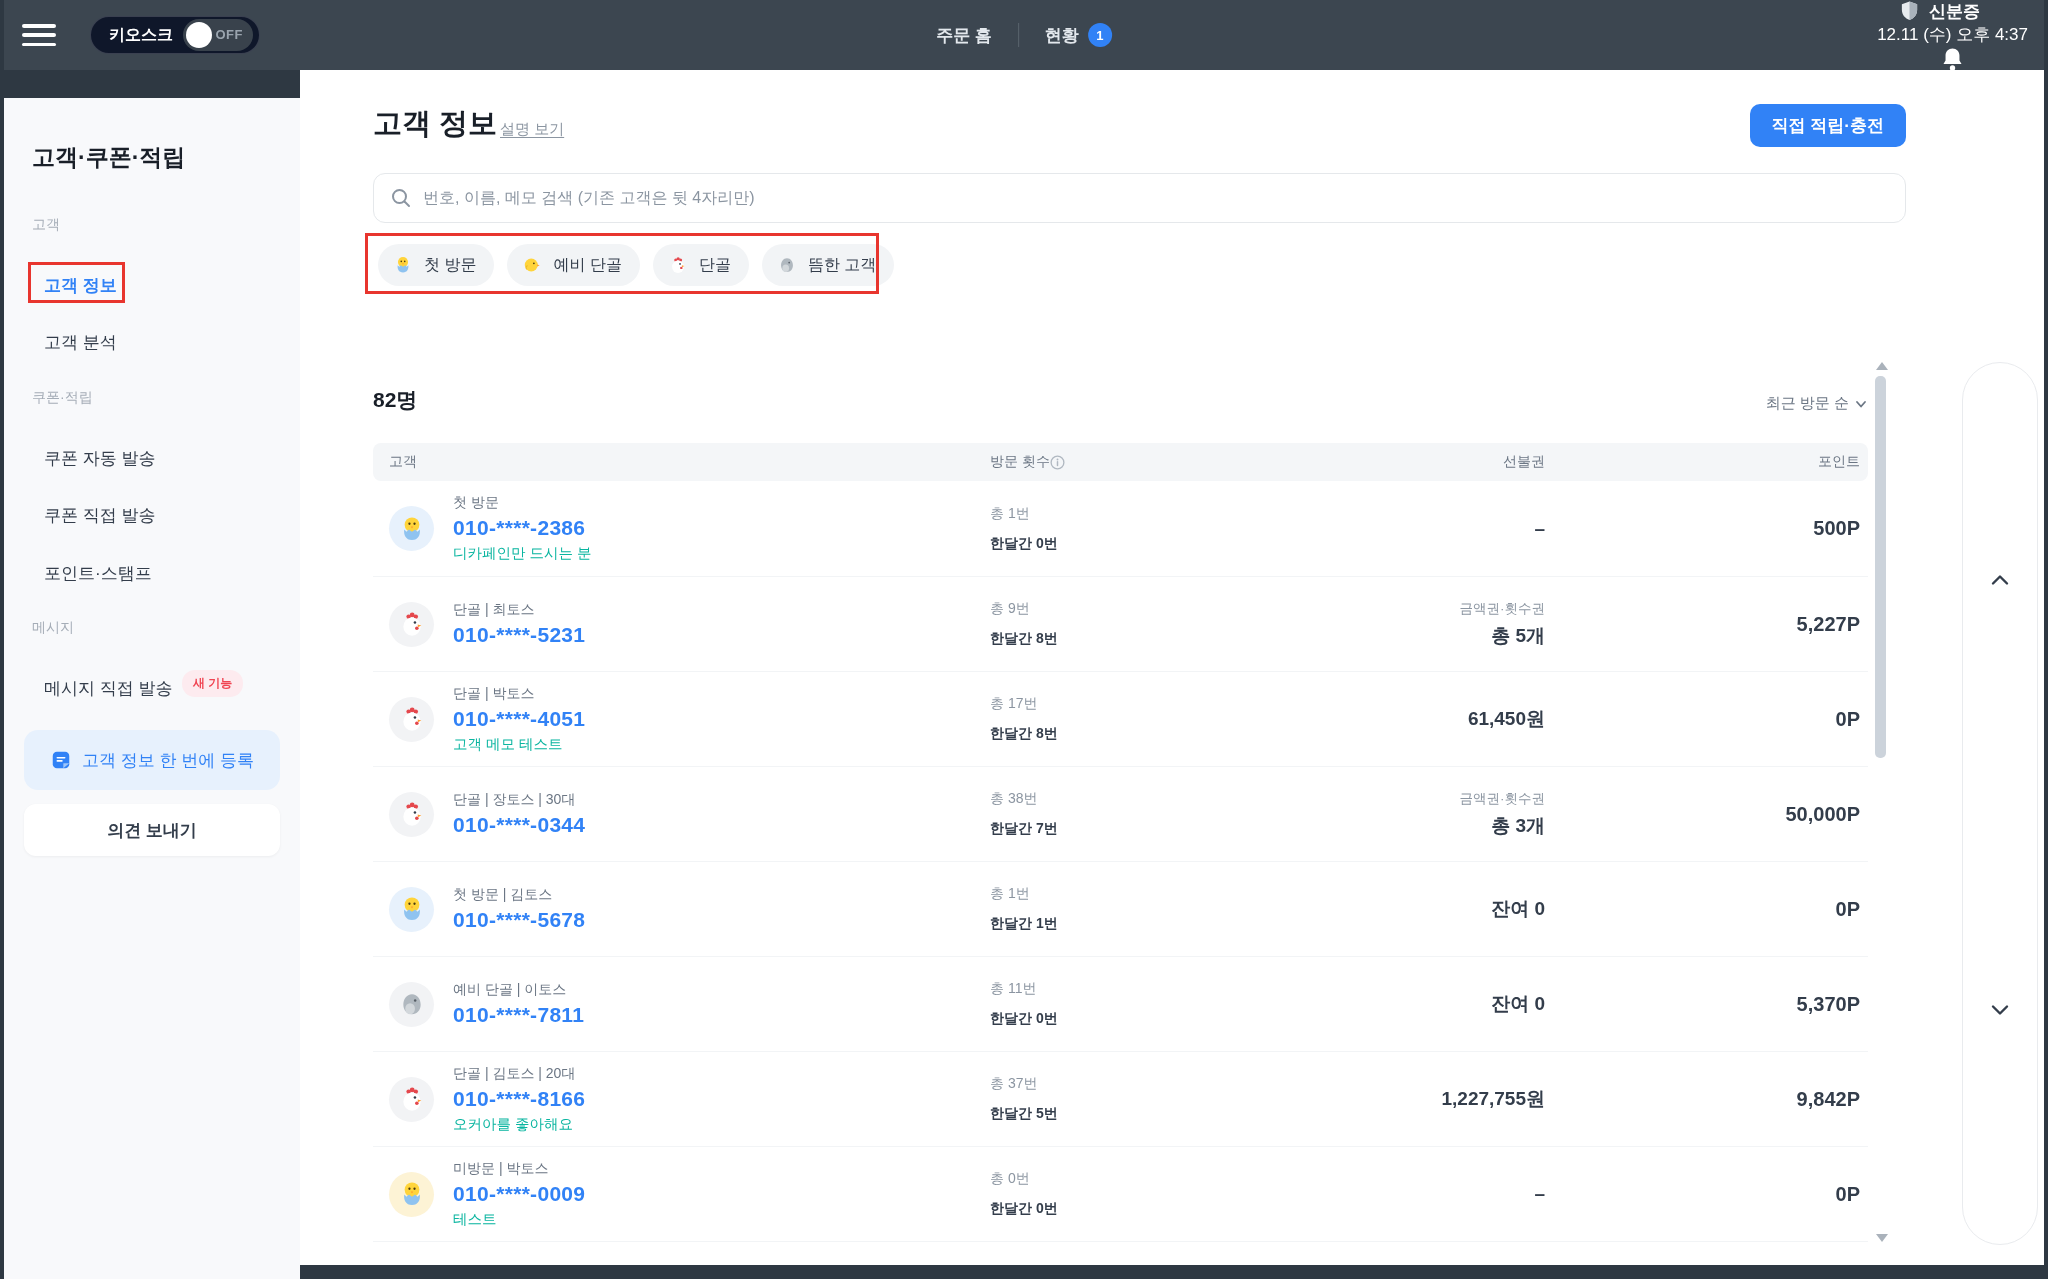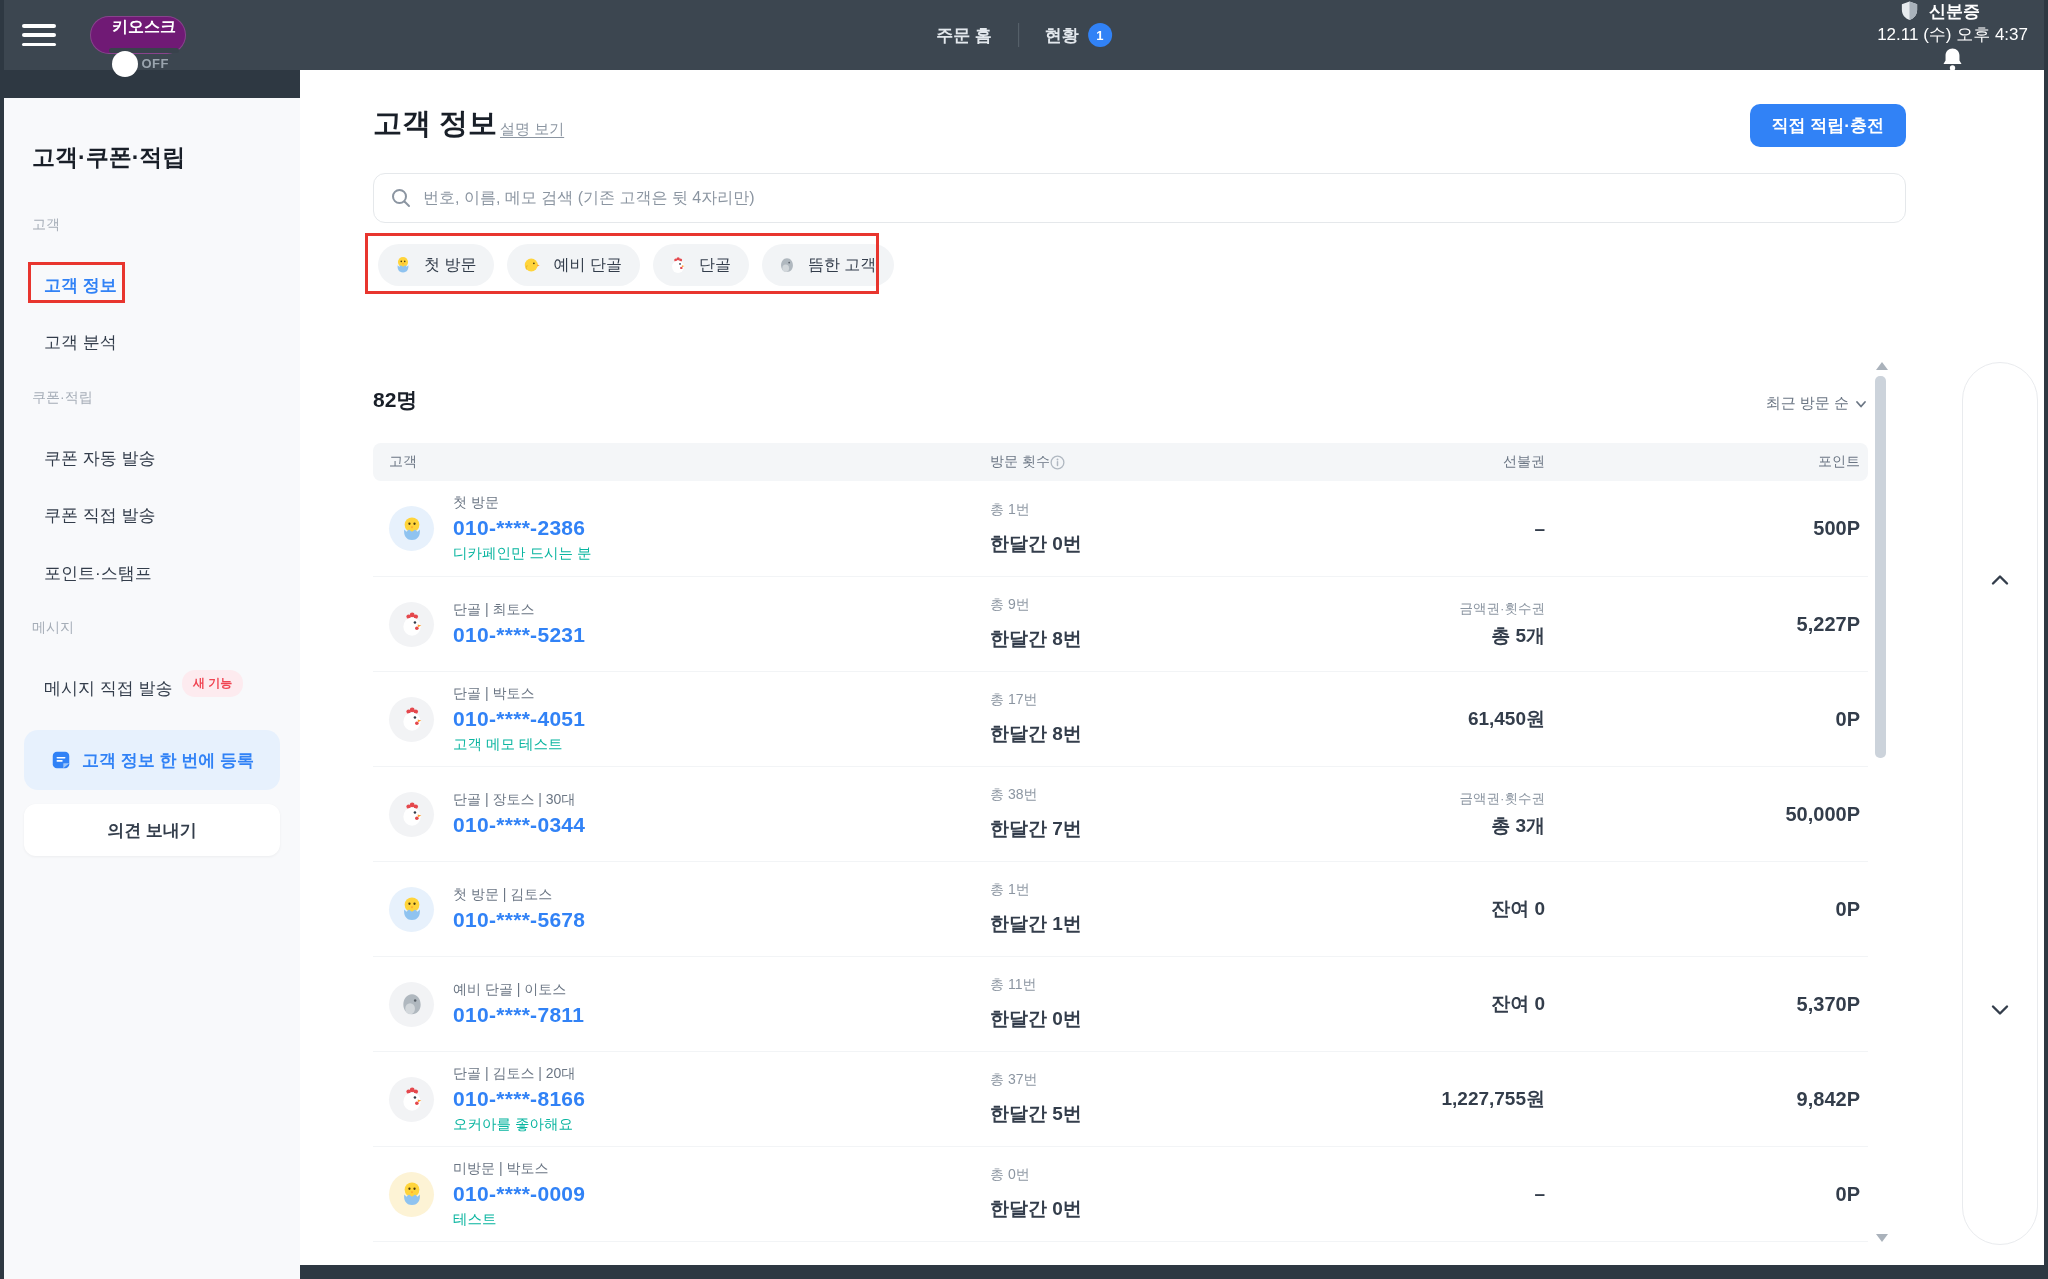--- a/index.html
+++ b/index.html
@@ -4,22 +4,22 @@
 <style>
   * { margin:0; padding:0; box-sizing:border-box; }
   html,body { width:2048px; height:1279px; overflow:hidden; }
   body { background:#2e3842; font-family:"Liberation Sans","DejaVu Sans",sans-serif; position:relative; }
 
   
   .topbar { position:absolute; left:4px; top:0; width:2040px; height:70px; background:#3c4650; }
   .tb-left { position:absolute; left:18px; top:0; height:70px; display:flex; align-items:center; gap:34px; }
   .hamburger { width:34px; height:22px; display:flex; flex-direction:column; justify-content:space-between; cursor:pointer; }
   .hamburger span { display:block; height:3.5px; background:#fff; border-radius:2px; }
-  .kiosk-pill { height:38px; border-radius:21px; background:#701a75; border:1px solid rgba(255,255,255,.18);
-    display:flex; align-items:center; padding:0 6px 0 18px; gap:10px;flex-direction:column; }
+  .kiosk-pill { height:38px; border-radius:21px; background:#0f172a; border:1px solid rgba(255,255,255,.18);
+    display:flex; align-items:center; padding:0 6px 0 18px; gap:10px; }
   .kiosk-label { color:#fff; font-size:16px; font-weight:bold; }
   .kiosk-toggle { position:relative; width:70px; height:32px; border-radius:16px; background:#39424c; }
   .kiosk-knob { position:absolute; left:3px; top:3px; width:26px; height:26px; border-radius:50%; background:#fff; }
   .kiosk-state { position:absolute; right:10px; top:8px; font-size:13px; font-weight:bold; color:#9aa4ae; letter-spacing:.5px; }
 
   .tb-center { position:absolute; left:50%; top:0; transform:translateX(-50%); height:70px; display:flex; align-items:center; gap:26px; }
   .tb-nav-item { color:#e3e8ed; font-size:17px; font-weight:bold; display:flex; align-items:center; gap:9px; cursor:pointer; }
   .tb-divider { width:1px; height:24px; background:#5a646e; }
   .tb-badge { width:24px; height:24px; border-radius:50%; background:#3182f6; color:#fff; font-size:13px; font-weight:bold;
     display:flex; align-items:center; justify-content:center; }
@@ -34,21 +34,21 @@
 
   
   .sidebar { position:absolute; left:4px; top:70px; width:296px; height:1195px; background:#f8f9fb;margin-top:28px; }
   .sb-title { position:absolute; left:28px; top:44px; font-size:23px; font-weight:bold; color:#191f28; }
   .sb-section { position:absolute; left:28px; font-size:14px; color:#a5adb7; }
   .sb-item { position:absolute; left:40px; font-size:17px; color:#333d4b; cursor:pointer; }
   .sb-item.active { color:#3182f6; font-weight:bold; }
   .sb-badge { position:absolute; left:178px; top:572px; background:#fdebef; color:#f04452; font-size:12px; font-weight:bold;
     padding:5px 11px; border-radius:13px; }
   .sb-register { position:absolute; left:20px; top:632px; width:256px; height:60px; border-radius:14px; background:#e7f1fd;
-    display:flex; align-items:center; justify-content:center; gap:10px; color:#3182f6; font-size:17px; font-weight:bold; cursor:pointer; }
+    display:flex; align-items:center; justify-content:center; gap:10px; color:#3182f6; font-size:17px; font-weight:normal; cursor:pointer; }
   .sb-feedback { position:absolute; left:20px; top:706px; width:256px; height:52px; border-radius:12px; background:#fff;
     box-shadow:0 1px 3px rgba(0,0,0,.05); display:flex; align-items:center; justify-content:center;
     color:#333d4b; font-size:17px; font-weight:bold; cursor:pointer; }
 
   
   .main { position:absolute; left:300px; top:70px; width:1744px; height:1195px; background:#fff; overflow:hidden; }
   .page-title { position:absolute; left:73px; top:34px; font-size:29px; font-weight:bold; color:#191f28; }
   .desc-link { position:absolute; left:200px; top:50px; font-size:15px; color:#8b95a1; text-decoration:underline; text-underline-offset:3px; cursor:pointer; }
   .topup-btn { position:absolute; right:138px; top:34px; height:43px; padding:0 22px; border:none; border-radius:10px;
     background:#3182f6; color:#fff; font-size:17px; font-weight:bold; font-family:inherit; cursor:pointer; }
@@ -89,21 +89,21 @@
   .cell-customer { display:flex; align-items:center; gap:19px; padding-left:16px; }
   .avatar { width:45px; height:45px; border-radius:50%; background:#f2f3f5; display:flex; align-items:center; justify-content:center; flex-shrink:0; }
   .avatar svg { width:38px; height:38px; }
   .cust-text { display:flex; flex-direction:column; gap:4px; }
   .cust-label { font-size:14px; color:#6b7684; }
   .cust-phone { font-size:21px; font-weight:bold; color:#3182f6; letter-spacing:.3px; }
   .cust-memo { font-size:14.5px; color:#0ab5a0; }
   .cust-memo:empty, .cust-phone:empty, .prepaid-sub:empty, .visits-month:empty { display:none; }
   .cell-visits { display:flex; flex-direction:column; justify-content:center; gap:12px; }
   .visits-total { font-size:14px; color:#8b95a1; }
-  .visits-month { font-size:19px; font-weight:bold; color:#333d4b; }
+  .visits-month { font-size:14px; font-weight:bold; color:#333d4b; }
   .cell-prepaid { display:flex; flex-direction:column; justify-content:center; align-items:flex-end; gap:5px; }
   .prepaid-sub { font-size:13.5px; color:#8b95a1; }
   .prepaid-main { font-size:19px; font-weight:bold; color:#333d4b; }
   .cell-points { display:flex; align-items:center; justify-content:flex-end; padding-right:8px;
     font-size:20px; font-weight:bold; color:#333d4b; }
 
   
   .scroll-up { position:absolute; left:1576px; top:292px; width:0; height:0;
     border-left:6px solid transparent; border-right:6px solid transparent; border-bottom:8px solid #aab2bb; cursor:pointer; }
   .scroll-down { position:absolute; left:1576px; top:1164px; width:0; height:0;

